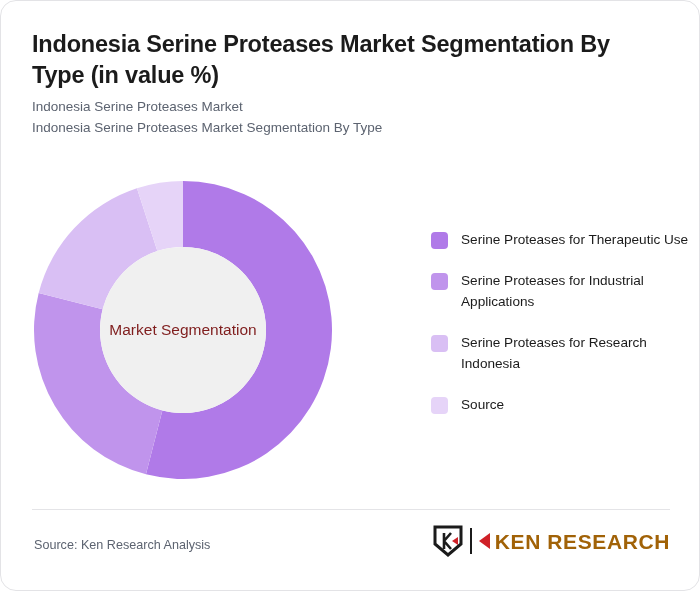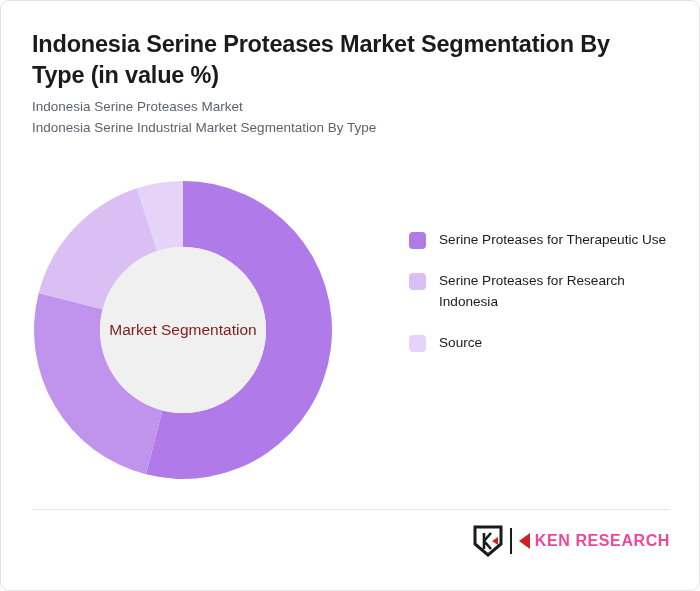--- a/index.html
+++ b/index.html
@@ -13,21 +13,21 @@
     font-family: "Liberation Sans", sans-serif;
     -webkit-font-smoothing: antialiased;
   }
   .card {
     position: relative;
     box-sizing: border-box;
     width: 700px;
     height: 591px;
     background: #ffffff;
     border: 1px solid #e3e3e6;
-    border-radius: 9px;
+    border-radius: 16px;
     overflow: hidden;
   }
   .title {
     position: absolute;
     left: 31px;
     top: 28px;
     width: 625px;
     font-size: 23.5px;
     font-weight: bold;
     line-height: 31px;
@@ -67,21 +67,21 @@
     display: flex;
     align-items: center;
     justify-content: center;
     font-size: 15.5px;
     color: #7f1d1d;
     pointer-events: none;
   }
   
   .legend {
     position: absolute;
-    left: 408px;
+    left: 430px;
     top: 228px;
     width: 262px;
   }
   .legend-item {
     display: flex;
     align-items: flex-start;
     margin-bottom: 19px;
   }
   .legend-swatch {
     flex: 0 0 auto;
@@ -134,38 +134,38 @@
   }
   .logo-tri {
     width: 0;
     height: 0;
     border-top: 8px solid transparent;
     border-bottom: 8px solid transparent;
     border-right: 11px solid #cf2027;
     margin-right: 5px;
   }
   .logo-text {
-    font-size: 16px;
+    font-size: 21px;
     font-weight: bold;
     letter-spacing: 0.6px;
-    color: #ec4899;
+    color: #a16207;
     line-height: 1;
     text-align: center;
   }
 </style>
 </head>
 <body>
 
 <div class="card">
 
   <div class="title">Indonesia Serine Proteases Market Segmentation By Type (in value %)</div>
 
   <div class="subtitles">
     <div class="subtitle">Indonesia Serine Proteases Market</div>
-    <div class="subtitle">Indonesia Serine Industrial Market Segmentation By Type</div>
+    <div class="subtitle">Indonesia Serine Proteases Market Segmentation By Type</div>
   </div>
 
   <div class="chart-area">
     <svg class="donut-svg" id="donut" width="298" height="298" viewBox="0 0 298 298">
         <path d="M 149 0 A 149 149 0 1 1 111.94520681243662 293.318891008166 L 128.35873936531704 229.39240237367636 A 83 83 0 1 0 149 66 Z" fill="#b07ae8"></path>
         <path d="M 111.94520681243662 293.318891008166 A 149 149 0 0 1 4.68110899183398 111.9452068124366 L 68.60759762632362 128.35873936531704 A 83 83 0 0 0 128.35873936531704 229.39240237367636 Z" fill="#c094ec"></path>
         <path d="M 4.68110899183398 111.9452068124366 A 149 149 0 0 1 102.95646783813282 7.292579072022136 L 123.35158946687935 70.06230914750226 A 83 83 0 0 0 68.60759762632362 128.35873936531704 Z" fill="#d9bff4"></path>
         <path d="M 102.95646783813282 7.292579072022136 A 149 149 0 0 1 148.99999999999997 0 L 148.99999999999997 66 A 83 83 0 0 0 123.35158946687935 70.06230914750226 Z" fill="#e6d4f8"></path>
         <circle cx="149" cy="149" r="83" fill="#f0f0f0"></circle>
       </svg>
@@ -173,31 +173,36 @@
       <span>Market Segmentation</span>
     </div>
   </div>
 
   <div class="legend" id="legend">
       <div class="legend-item">
         <span class="legend-swatch" style="background: rgb(176, 122, 232);"></span>
         <span class="legend-label">Serine Proteases for Therapeutic Use</span>
       </div>
       <div class="legend-item">
+        <span class="legend-swatch" style="background: rgb(192, 148, 236);"></span>
+        <span class="legend-label">Serine Proteases for Industrial Applications</span>
+      </div>
+      <div class="legend-item">
         <span class="legend-swatch" style="background: rgb(217, 191, 244);"></span>
         <span class="legend-label">Serine Proteases for Research Indonesia</span>
       </div>
       <div class="legend-item">
         <span class="legend-swatch" style="background: rgb(230, 212, 248);"></span>
         <span class="legend-label">Source</span>
       </div>
     </div>
 
   <div class="divider"></div>
 
+  <div class="source">Source: Ken Research Analysis</div>
 
   <div class="logo">
     <div class="logo-mark">
       <svg width="30" height="32" viewBox="0 0 30 32">
         <path d="M2 2 H28 V19 L15 30 L2 19 Z" fill="none" stroke="#1b1b1b" stroke-width="3"></path>
         <path d="M11 8 V24 M11 16 L18 8 M11 16 L18 24" fill="none" stroke="#1b1b1b" stroke-width="2.6"></path>
         <path d="M25 12 L19 16 L25 20 Z" fill="#cf2027"></path>
       </svg>
     </div>
     <div class="logo-sep"></div>

